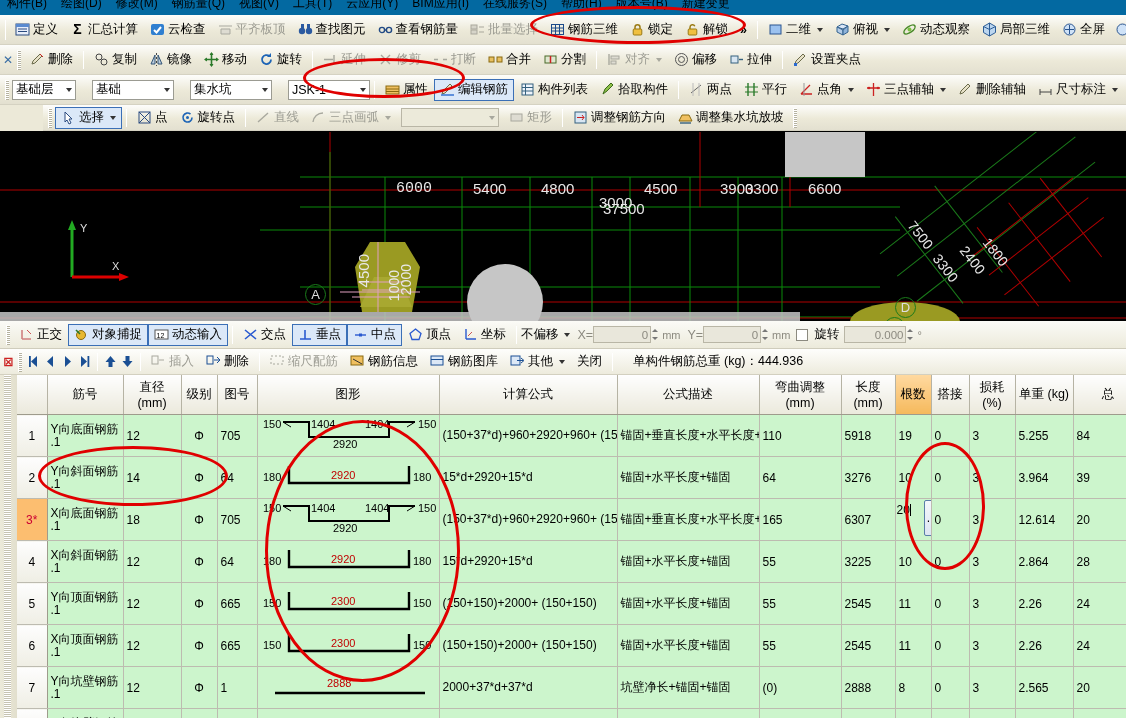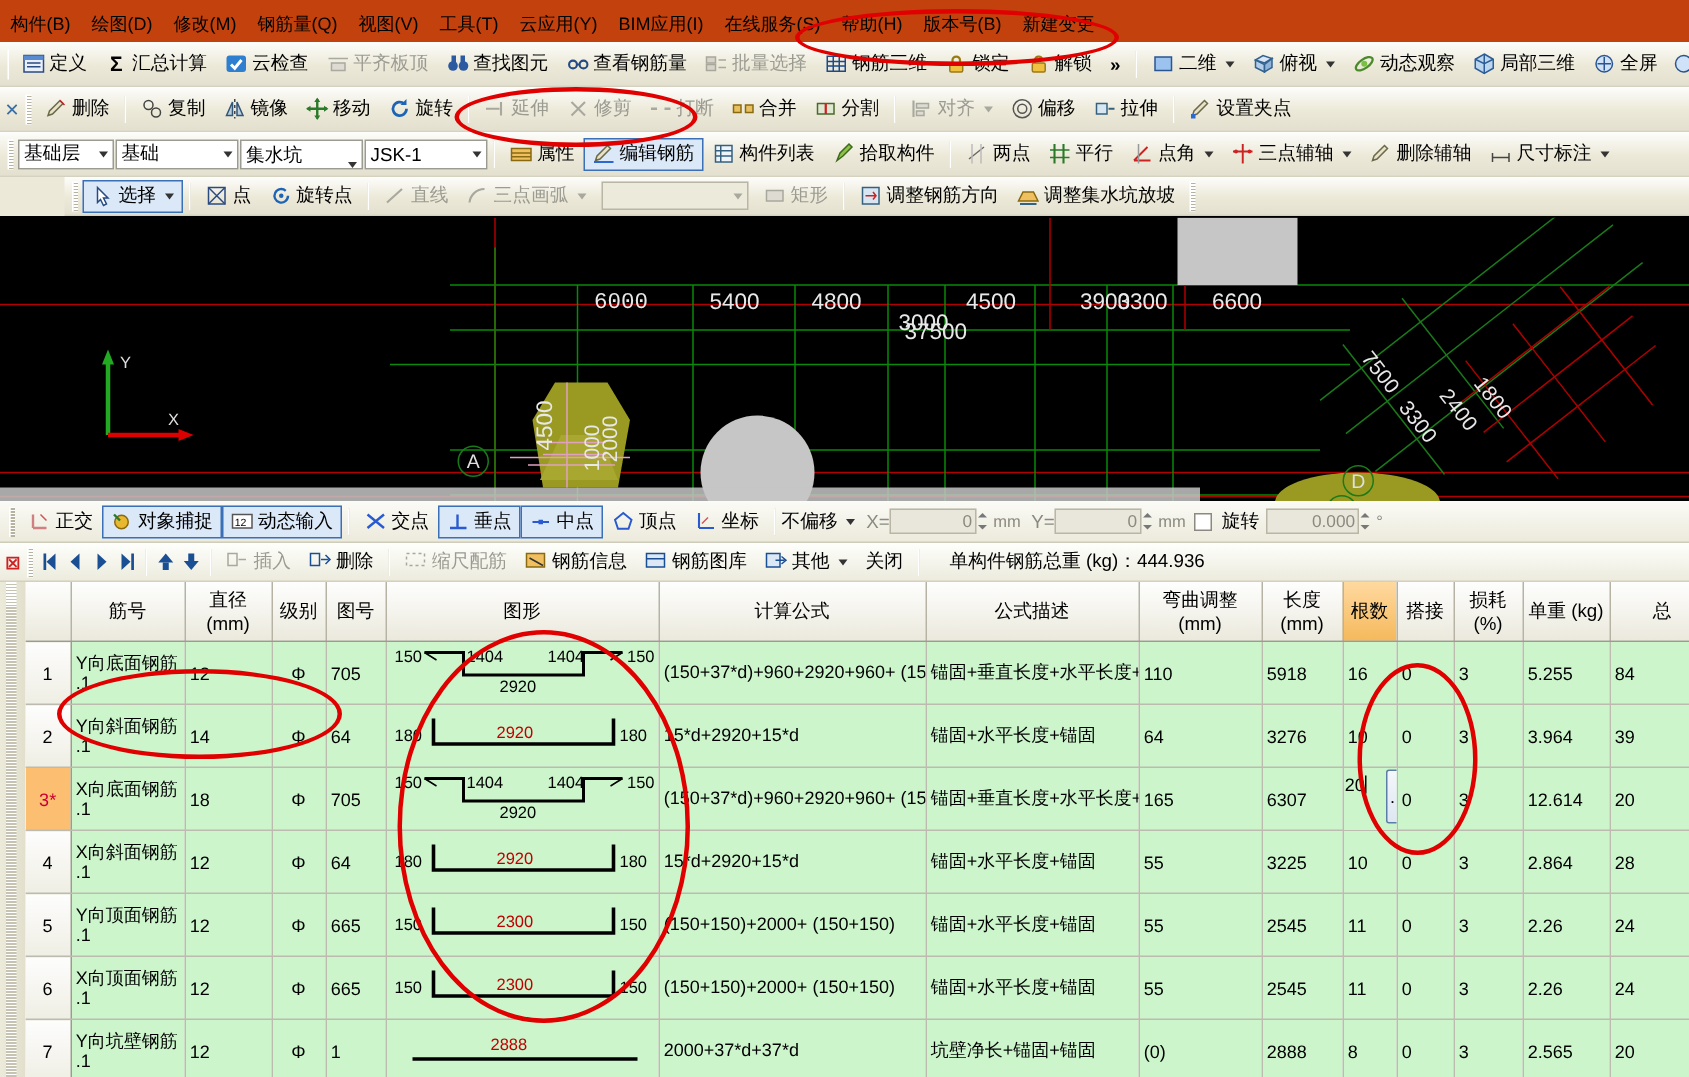--- a/index.html
+++ b/index.html
@@ -30,21 +30,21 @@
          border-right:1px solid #fff; }
   .gripper { width:4px; height:20px; margin:0 3px;
     background:repeating-linear-gradient(to bottom,#fff 0 1px,#b5b29f 1px 2px);
     border-left:1px solid #fff; }
   .ico { width:15px; height:15px; display:inline-block; position:relative; flex:0 0 auto;}
   .caret { width:0;height:0;border-left:3.5px solid transparent;border-right:3.5px solid transparent;
            border-top:4px solid #333; margin-left:3px; }
   .caret.dis { border-top-color:#a8a89e; }
 
   
-  #menubar { height:28px; background:#c2410c; display:flex; align-items:flex-end;
+  #menubar { height:15px; background:#0369a1; display:flex; align-items:flex-end;
              overflow:hidden; font-size:12px; }
   #menubar .mi { padding:0 7px; white-space:nowrap; color:#000;
                  transform:translateY(-3px); }
 
   
   #cad { position:relative; background:#000; height:190px; overflow:hidden;
          border-top:1px solid #000;}
   #cad .txt { position:absolute; color:#e8e8e8; font-family:"Liberation Sans",sans-serif;
               font-size:15px; white-space:nowrap; }
   #cad .bub { position:absolute; width:21px;height:21px;border:1px solid #1a7a1a;
@@ -386,30 +386,30 @@
       <svg width="15" height="15" viewBox="0 0 15 15">
           <path d="M2 12l3-1 7-7-2-2-7 7z" fill="#e8e2c8" stroke="#6a6a4a"></path>
           <rect x="1" y="11" width="3" height="3" fill="#2a6ad0"></rect>
         </svg></span>
     <span>设置夹点</span>
   </div>
 </div>
 
 <div class="tb" id="tb3">
   <div class="gripper"></div>
-  <div style="display:flex;align-items:center;gap:1px;">
+  <div style="display:flex;align-items:center;gap:16px;">
     <div class="selbox" style="display:flex;align-items:center;width:64px;height:20px;background:#fff;border:1px solid #9b9b92;font-size:12.5px;padding-left:3px;">
       <span>基础层</span>
       <i class="caret" style="margin-left:auto;margin-right:3px"></i>
     </div>
     <div class="selbox" style="display:flex;align-items:center;width:82px;height:20px;background:#fff;border:1px solid #9b9b92;font-size:12.5px;padding-left:3px;">
       <span>基础</span>
       <i class="caret" style="margin-left:auto;margin-right:3px"></i>
     </div>
-    <div class="selbox" style="display:flex;align-items:flex-end;width:82px;height:20px;background:#fff;border:1px solid #9b9b92;font-size:12.5px;padding-left:3px;">
+    <div class="selbox" style="display:flex;align-items:center;width:82px;height:20px;background:#fff;border:1px solid #9b9b92;font-size:12.5px;padding-left:3px;">
       <span>集水坑</span>
       <i class="caret" style="margin-left:auto;margin-right:3px"></i>
     </div>
     <div class="selbox" style="display:flex;align-items:center;width:82px;height:20px;background:#fff;border:1px solid #9b9b92;font-size:12.5px;padding-left:3px;">
       <span>JSK-1</span>
       <i class="caret" style="margin-left:auto;margin-right:3px"></i>
     </div>
   </div>
   <div class="sep"></div>
   <div class="tbitem">
@@ -909,21 +909,21 @@
       <text x="2" y="13" font-size="11" font-family="Liberation Sans">150</text>
       <text x="50" y="13" font-size="11" font-family="Liberation Sans">1404</text>
       <text x="72" y="33" font-size="11" font-family="Liberation Sans" fill="#000">2920</text>
       <text x="104" y="13" font-size="11" font-family="Liberation Sans">1404</text>
       <text x="157" y="13" font-size="11" font-family="Liberation Sans">150</text>
     </svg></td>
           <td class="wrap2">(150+37*d)+960+2920+960+ (150+37*d)</td>
           <td class="wrap2">锚固+垂直长度+水平长度+垂直长度+锚固</td>
           <td>110</td>
           <td>5918</td>
-          <td>16</td>
+          <td>19</td>
           <td>0</td>
           <td>3</td>
           <td>5.255</td>
           <td>84</td>
         </tr>
         <tr>
           <td class="rowhdr ">2</td>
           <td class="wrap2">Y向斜面钢筋<br>.1</td>
           <td>14</td>
           <td class="c">Φ</td>

